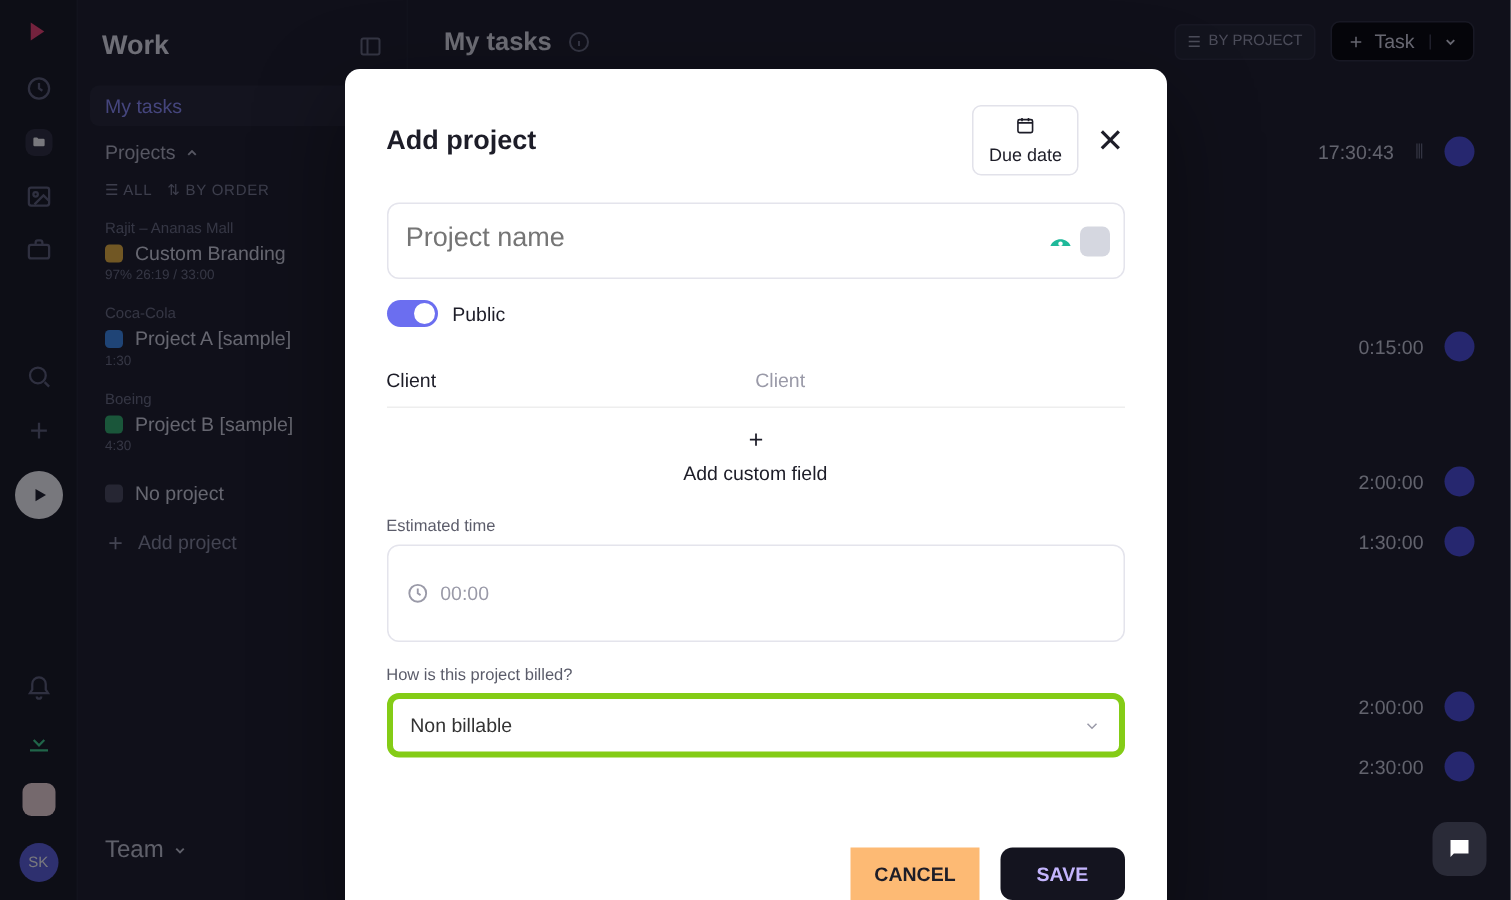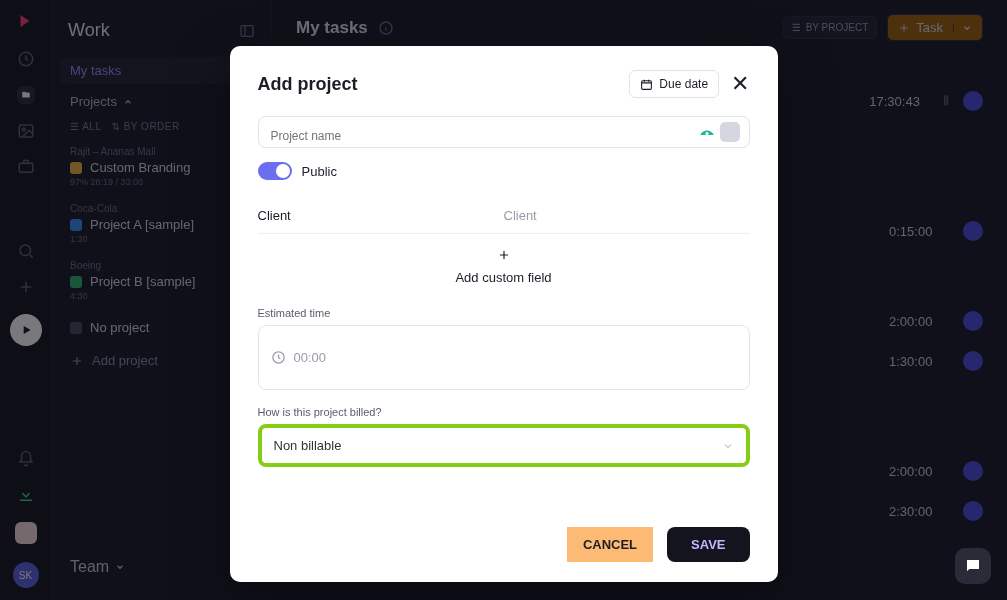--- a/index.html
+++ b/index.html
@@ -6,54 +6,54 @@
 body { font-family: -apple-system, BlinkMacSystemFont, "Segoe UI", sans-serif; width: 1007px; height: 600px; overflow: hidden; background: #15161f; color: #c8c9d3; font-size: 13px; position: relative; }
 .app { display: flex; height: 100%; }
 .rail { width: 52px; background: #13141c; border-right: 1px solid #1e1f2a; display: flex; flex-direction: column; align-items: center; padding: 12px 0; gap: 18px; }
 .rail .logo { width: 20px; height: 20px; border-radius: 6px; }
 .rail-icon { color: #5d6078; width: 18px; height: 18px; display:flex; align-items:center; justify-content:center; cursor:pointer; }
 .rail .play { width: 32px; height: 32px; border-radius:50%; background:#fff; color:#1a1b25; display:flex; align-items:center; justify-content:center; }
 .rail .spacer { flex:1; }
 .rail .avatar { width:26px; height:26px; border-radius:50%; background:#5b5fe0; color:#fff; font-size:10px; display:flex; align-items:center; justify-content:center; }
 
 .sidebar { width: 220px; background: #191a25; padding: 14px 8px; border-right:1px solid #1e1f2a; display:flex; flex-direction:column; }
-.sidebar-head { display:flex; justify-content:space-between; align-items:center; color:#eaeaf2; font-size:18px; font-weight:400; padding:6px 8px 16px; }
+.sidebar-head { display:flex; justify-content:space-between; align-items:center; color:#eaeaf2; font-size:18px; font-weight:700; padding:6px 8px 16px; }
 .tab-active { background:#22232f; border-radius:6px; padding:6px 10px; color:#8e8fff; font-size:13px; font-weight:500; }
 .section-head { display:flex; justify-content:space-between; align-items:center; color:#b5b6c3; padding:10px 10px 6px; font-size:13px; }
 .filter-row { display:flex; gap:10px; padding:6px 10px; font-size:10px; color:#7c7e92; letter-spacing:.5px; }
 .proj { padding:8px 10px; }
 .proj .client { font-size:10px; color:#6b6d80; }
 .proj .row { display:flex; align-items:center; gap:8px; color:#d7d8e2; font-size:13px; margin-top:3px; }
 .proj .swatch { width:12px; height:12px; border-radius:3px; }
 .proj .meta { font-size:9px; color:#6b6d80; margin-top:2px; }
 .add-proj { display:flex; align-items:center; gap:8px; color:#8b8da0; padding:10px; font-size:13px; cursor:pointer; }
 .sidebar .sp { flex:1; }
 .team-row { display:flex; justify-content:space-between; align-items:center; padding:10px; color:#c8c9d4; font-size:16px; }
 
 .main { flex:1; background:#191a25; padding:14px 24px; }
 .main-head { display:flex; align-items:center; gap:10px; color:#e8e8f0; }
 .main-head h2 { font-size:17px; font-weight:600; }
 .main-head .info { color:#6b6d80; }
 .main-head .spacer { flex:1; }
 .pill { font-size:10px; color:#9c9eb0; background:#21222e; border:1px solid #2b2c3a; border-radius:5px; padding:5px 8px; display:flex; align-items:center; gap:5px; }
-.task-btn { background:#a16207; border:1px solid #2b2c3a; color:#d9d9e4; border-radius:6px; padding:5px 10px; display:flex; align-items:center; gap:6px; font-size:13px; }
+.task-btn { background:#000000; border:1px solid #2b2c3a; color:#d9d9e4; border-radius:6px; padding:5px 10px; display:flex; align-items:center; gap:6px; font-size:13px; }
 
 .task-rows { margin-top:40px; }
 .task-row { display:flex; justify-content:flex-end; align-items:center; gap:14px; padding:10px 0; color:#cfd0dc; font-size:13px; }
-.task-row .dur { width:60px; text-align:left; }
+.task-row .dur { width:60px; text-align:right; }
 .task-row .dot { width:20px; height:20px; border-radius:50%; background:#4a4de0; }
 .add-task { display:flex; align-items:center; gap:8px; color:#22c55e; padding:10px 0 0 42px; font-size:13px; }
 
 .overlay { position:absolute; inset:0; background:rgba(10,10,18,.55); display:flex; align-items:flex-start; justify-content:center; padding-top:46px; }
 .modal { width:548px; background:#fff; border-radius:10px; padding:24px 28px 20px; color:#1d1d28; box-shadow:0 20px 60px rgba(0,0,0,.4); position:relative; }
 .m-head { display:flex; align-items:center; margin-bottom:18px; }
 .m-head h3 { font-size:18px; font-weight:600; flex:1; }
-.due-btn { border:1px solid #e2e2ea; border-radius:6px; padding:6px 10px; font-size:12px; color:#1d1d28; display:flex; align-items:center; gap:6px; background:#fff; cursor:pointer; margin-right:12px; }
+.due-btn { border:1px solid #e2e2ea; border-radius:6px; padding:6px 10px; font-size:12px; color:#1d1d28; display:flex; align-items:center; gap:6px; background:#fff; cursor:pointer; margin-right:12px;flex-direction:column; }
 .close { font-size:22px; cursor:pointer; line-height:1; color:#1d1d28; }
-.name-input { width:100%; border:1px solid #e4e4ec; border-radius:8px; padding:12px 70px 4px 12px; font-size:12px; color:#666; }
+.name-input { width:100%; border:1px solid #e4e4ec; border-radius:8px; padding:12px 70px 16px 12px; font-size:18px; color:#666; }
 .name-wrap { position:relative; }
 .name-wrap .badge { position:absolute; right:10px; top:50%; transform:translateY(-50%); display:flex; align-items:center; gap:4px; }
 .name-wrap .ico { width:18px; height:18px; }
 .name-wrap .sq { width:20px; height:20px; border-radius:5px; background:#d5d7e0; }
 .toggle-row { display:flex; align-items:center; gap:10px; margin:14px 0 18px; font-size:13px; }
 .toggle { width:34px; height:18px; border-radius:10px; background:#6b6ef0; position:relative; cursor:pointer; }
 .toggle::after { content:''; position:absolute; right:2px; top:2px; width:14px; height:14px; border-radius:50%; background:#fff; }
 .kv { display:flex; border-bottom:1px solid #eee; padding:10px 0; font-size:13px; }
 .kv .k { width:50%; color:#1d1d28; }
 .kv .v { color:#9a9aa8; }

